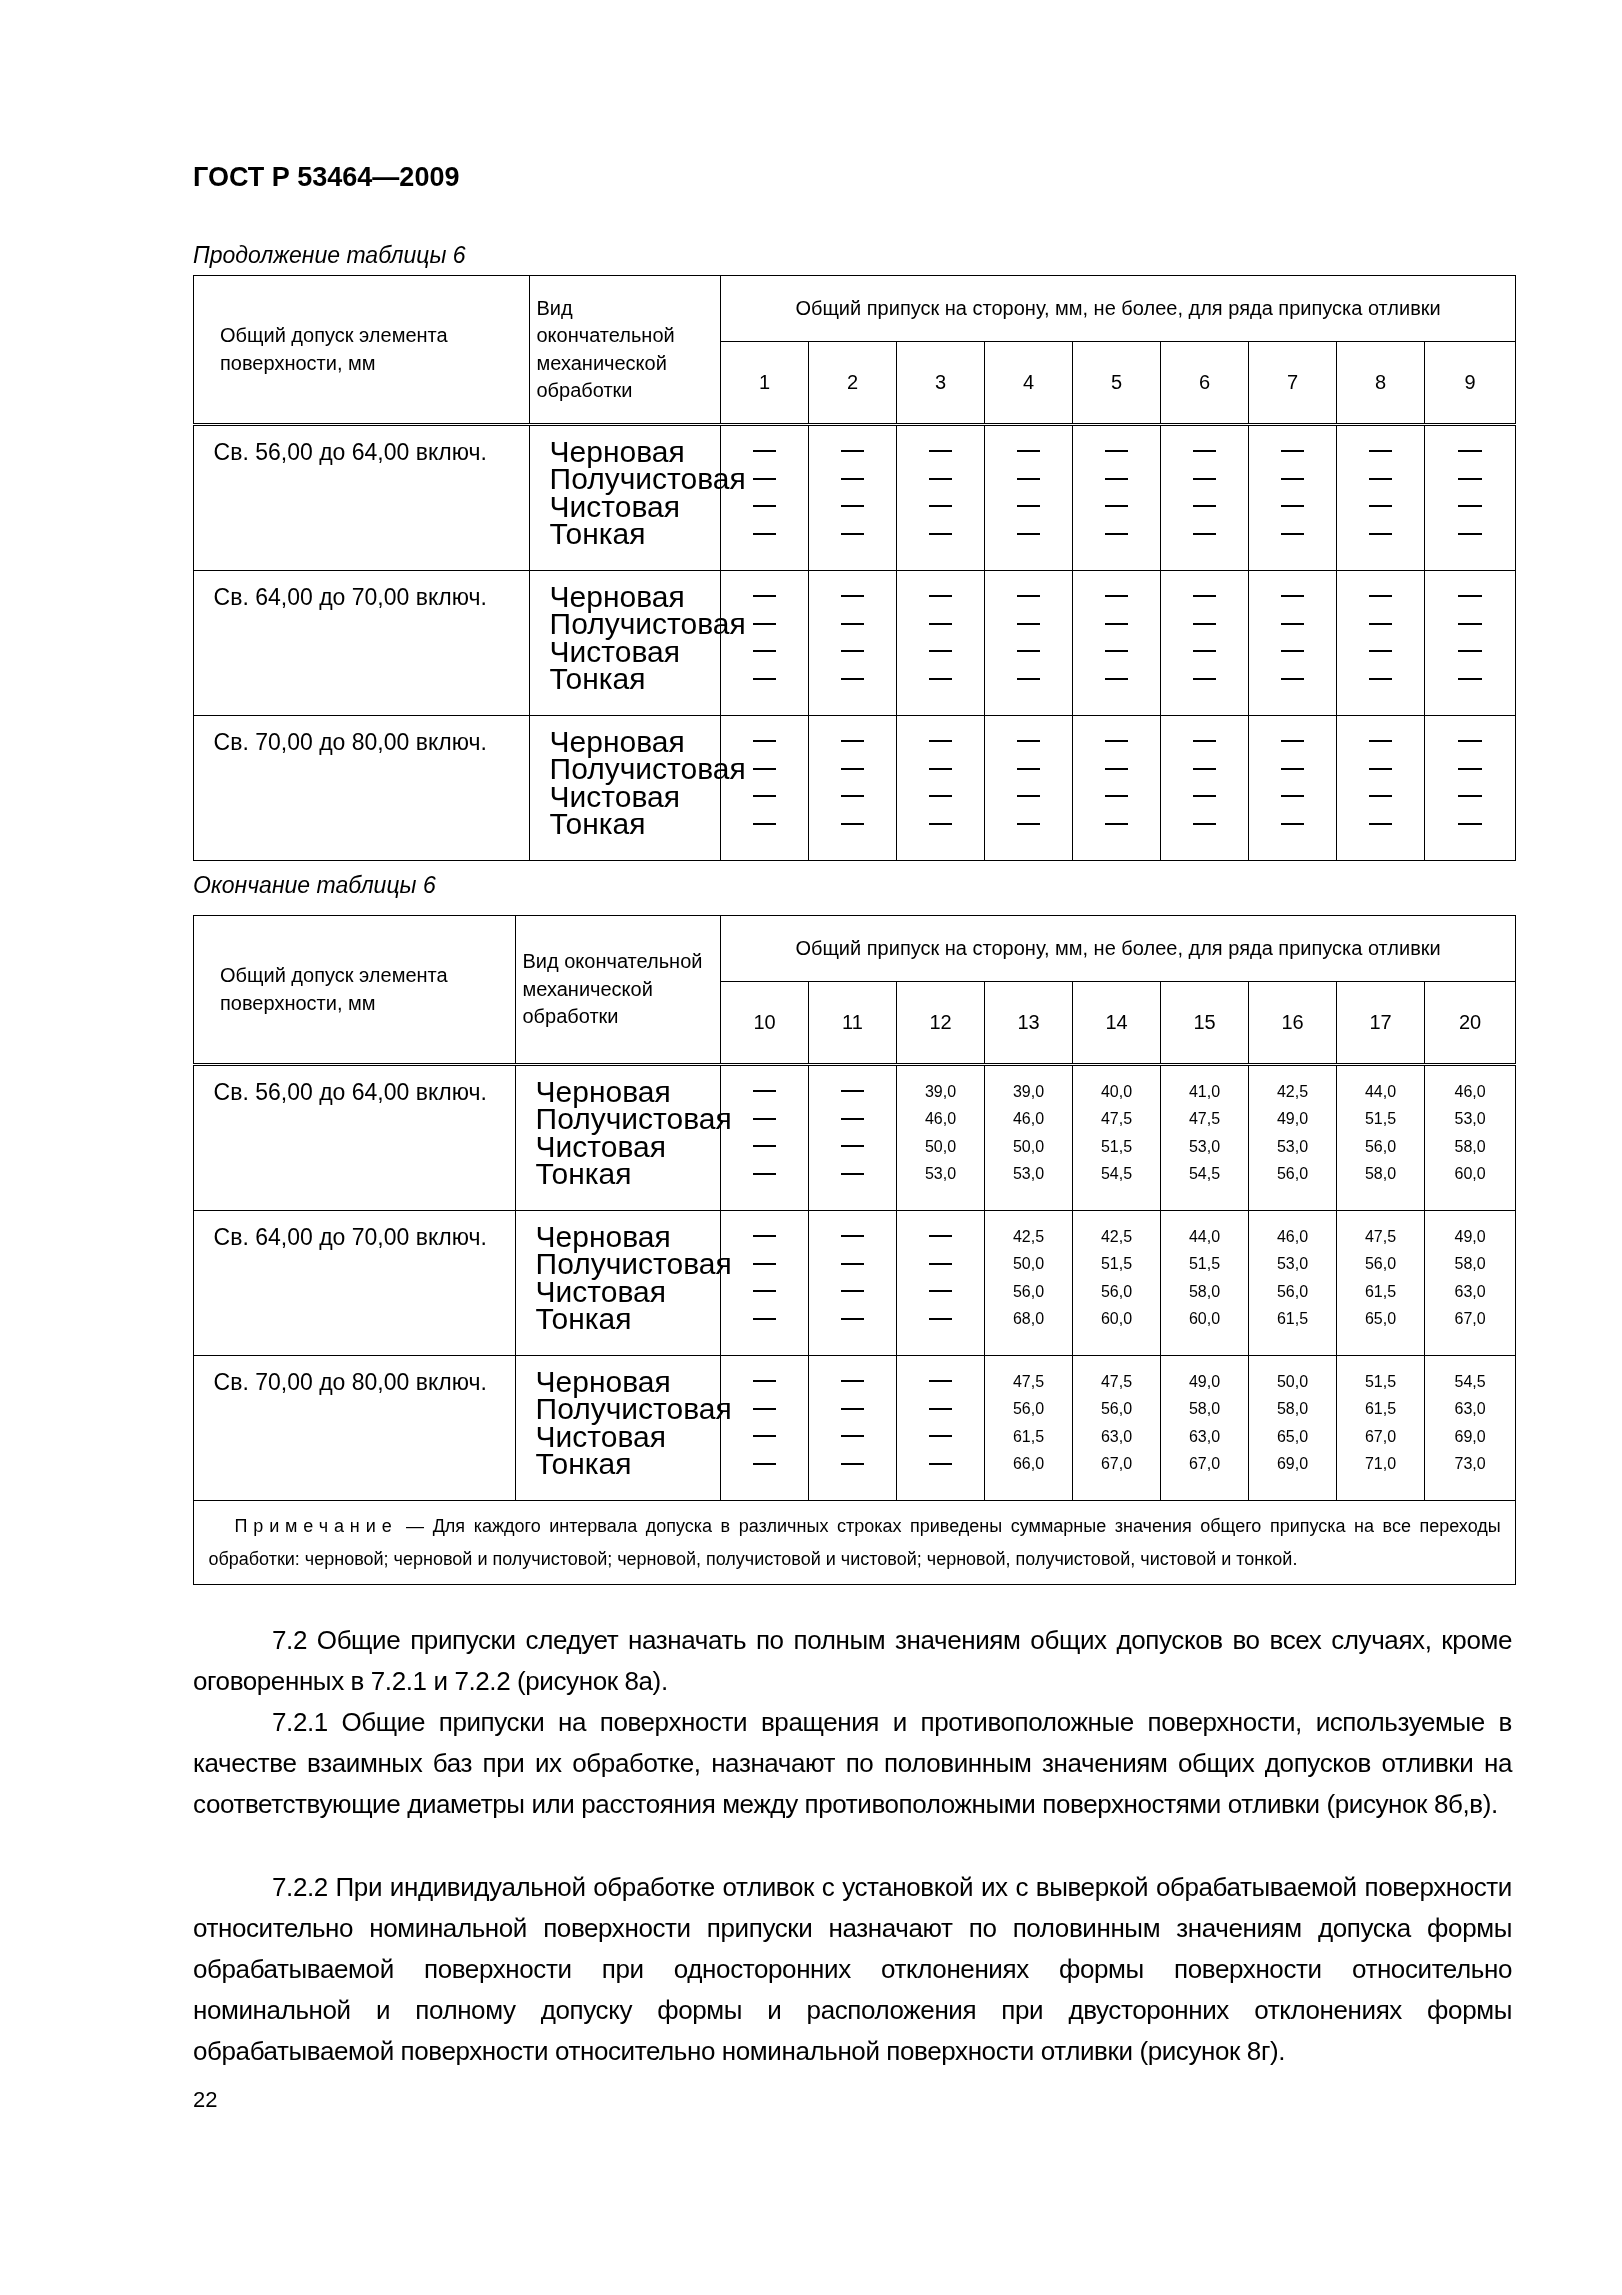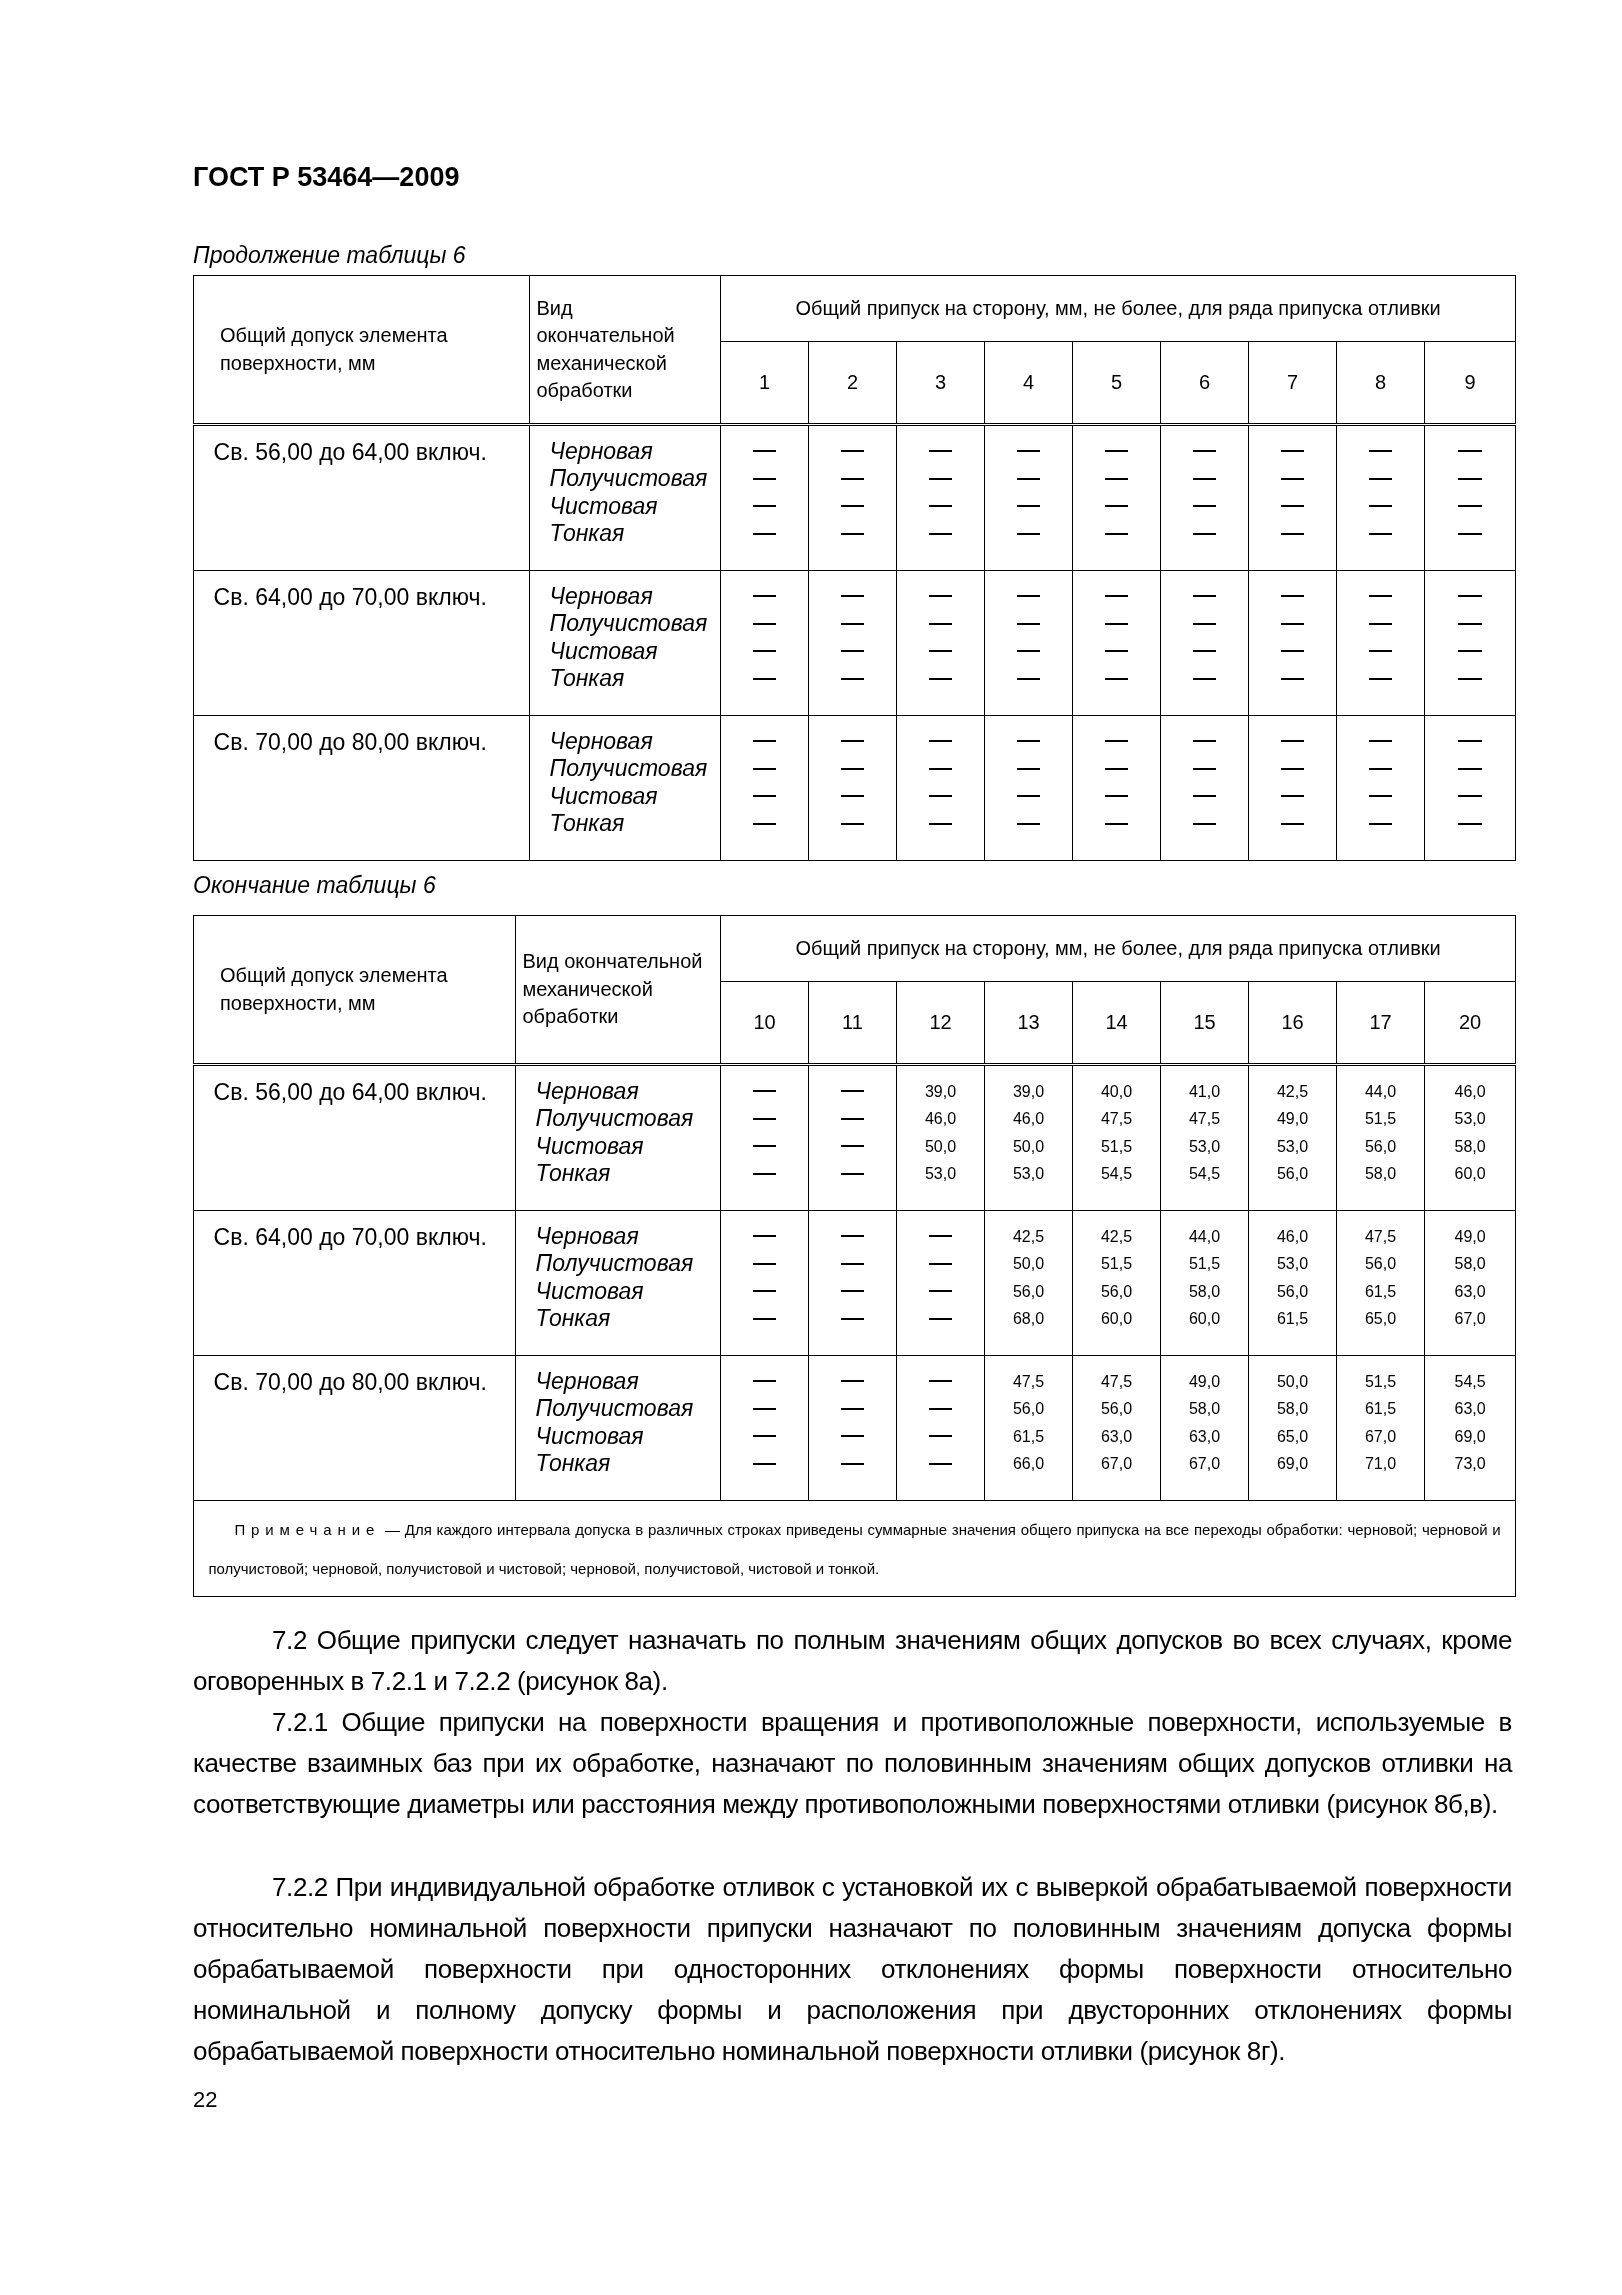--- a/index.html
+++ b/index.html
@@ -16,29 +16,29 @@
   table.t th { border-width:1px; }
   .t1 { top:275px; }
   .t2 { top:915px; }
 
   .hdr-main { text-align:left; vertical-align:middle !important; font-size:20px; line-height:27.5px; }
   .hdr-group { height:65px; text-align:center; vertical-align:middle !important; font-size:20px; }
   .hdr-num { height:81px; text-align:center; vertical-align:middle !important; font-size:20px; }
   .hdr-row-bottom th, .hdr-row-bottom td { border-bottom:3.9px double #000 !important; }
 
   .range { padding:13px 0 0 19.6px !important; white-space:nowrap; font-size:23px; }
-  .ops { padding:11.8px 0 0 19.6px !important; font-size:23px; line-height:27.5px;font-style:italic; }
+  .ops { padding:11.8px 0 0 19.6px !important; font-size:30px; line-height:27.5px; }
   .val { text-align:center; padding-top:11.8px !important; font-size:16px; line-height:27.5px; }
   .val span { display:block; }
   .dash { display:inline-block; width:23.6px; height:0; border-top:2px solid #000; vertical-align:middle; position:relative; top:-1.3px; }
 
   .body-row1 td { height:131px; }
   .body-row2 td { height:131px; }
 
-  .note { padding:9.2px 14.4px 7.9px 14.4px !important; font-size:15px; line-height:39px; text-align:justify; }
+  .note { padding:9.2px 14.4px 7.9px 14.4px !important; font-size:18px; line-height:33px; text-align:justify; }
   .note .lead { letter-spacing:5.9px; padding-left:26px; }
 
   .para { position:absolute; left:193px; width:1319px; font-size:26px; line-height:41px; text-align:justify;
           letter-spacing:-0.4px; }
   .para .ind { display:inline-block; width:79px; }
   .p1 { top:1620px; }
   .p2 { top:1702px; }
   .p3 { top:1867px; }
   .page-num { position:absolute; left:193px; top:2087px; font-size:22px; }
 </style>

